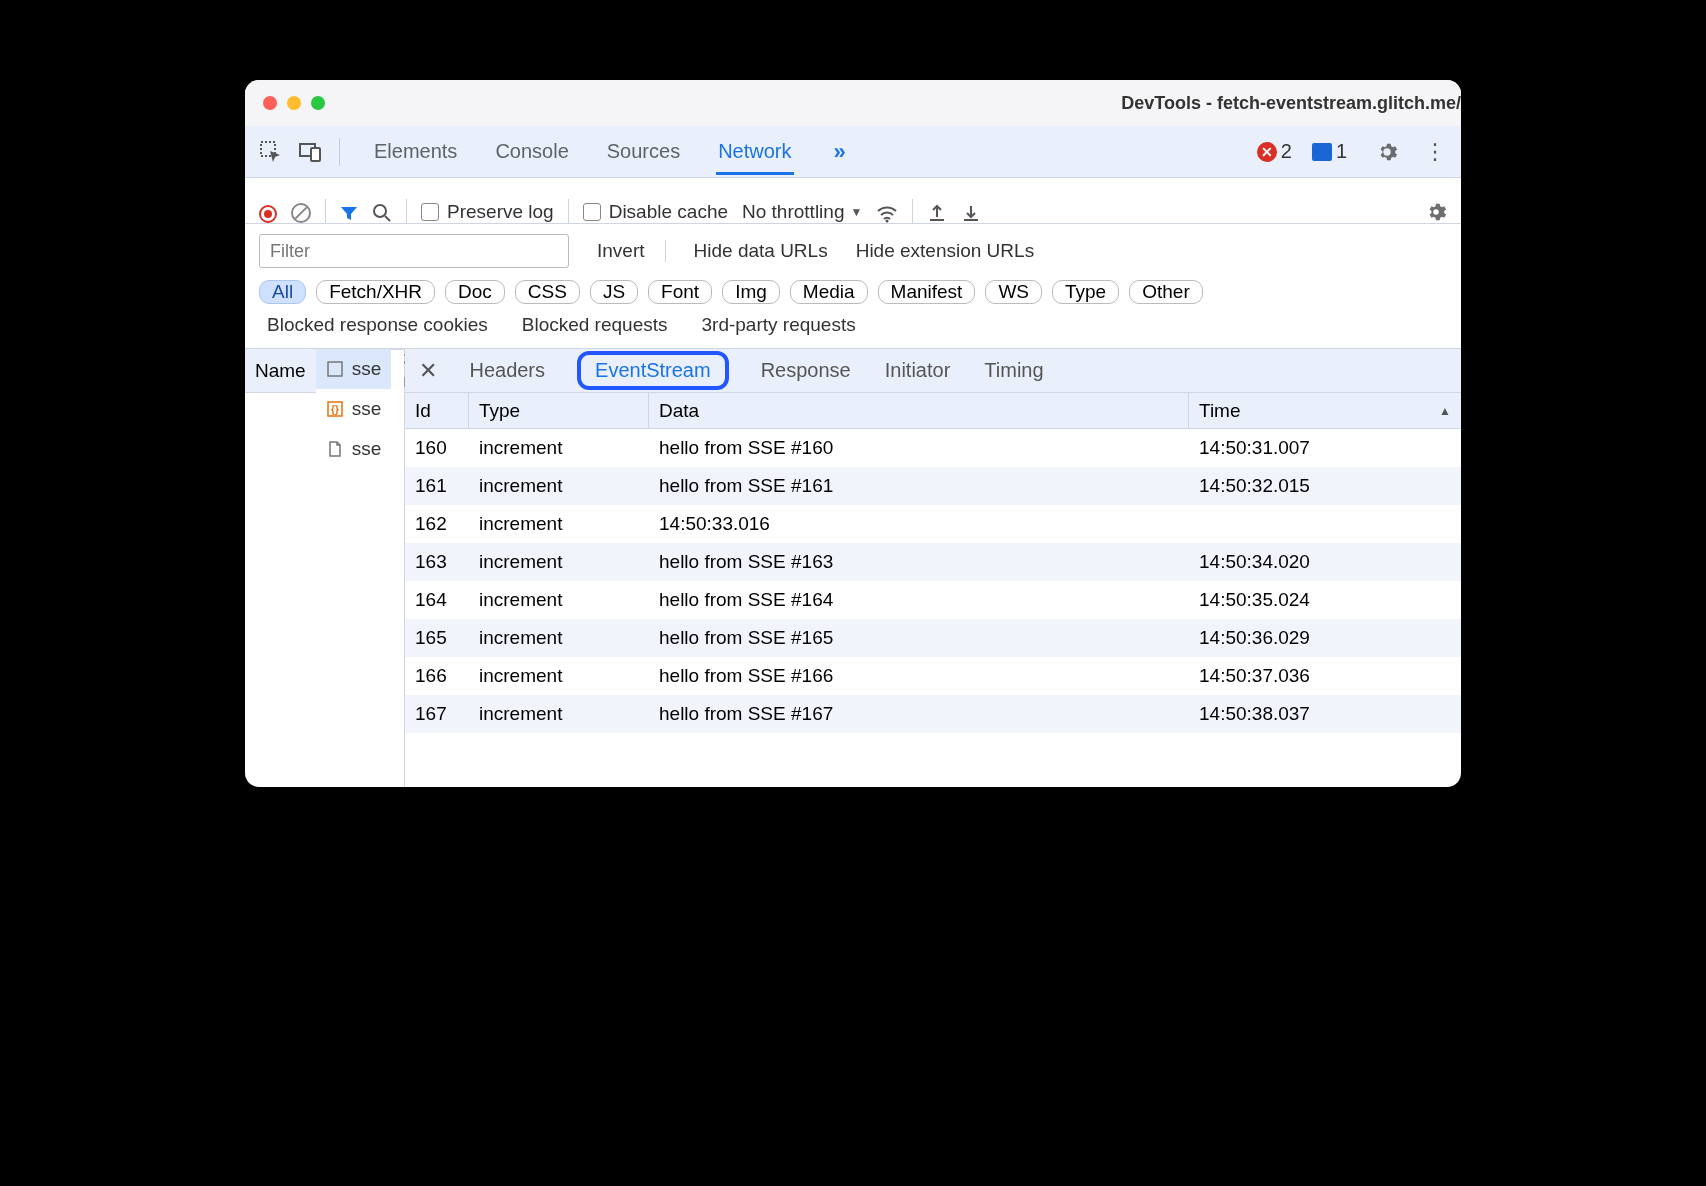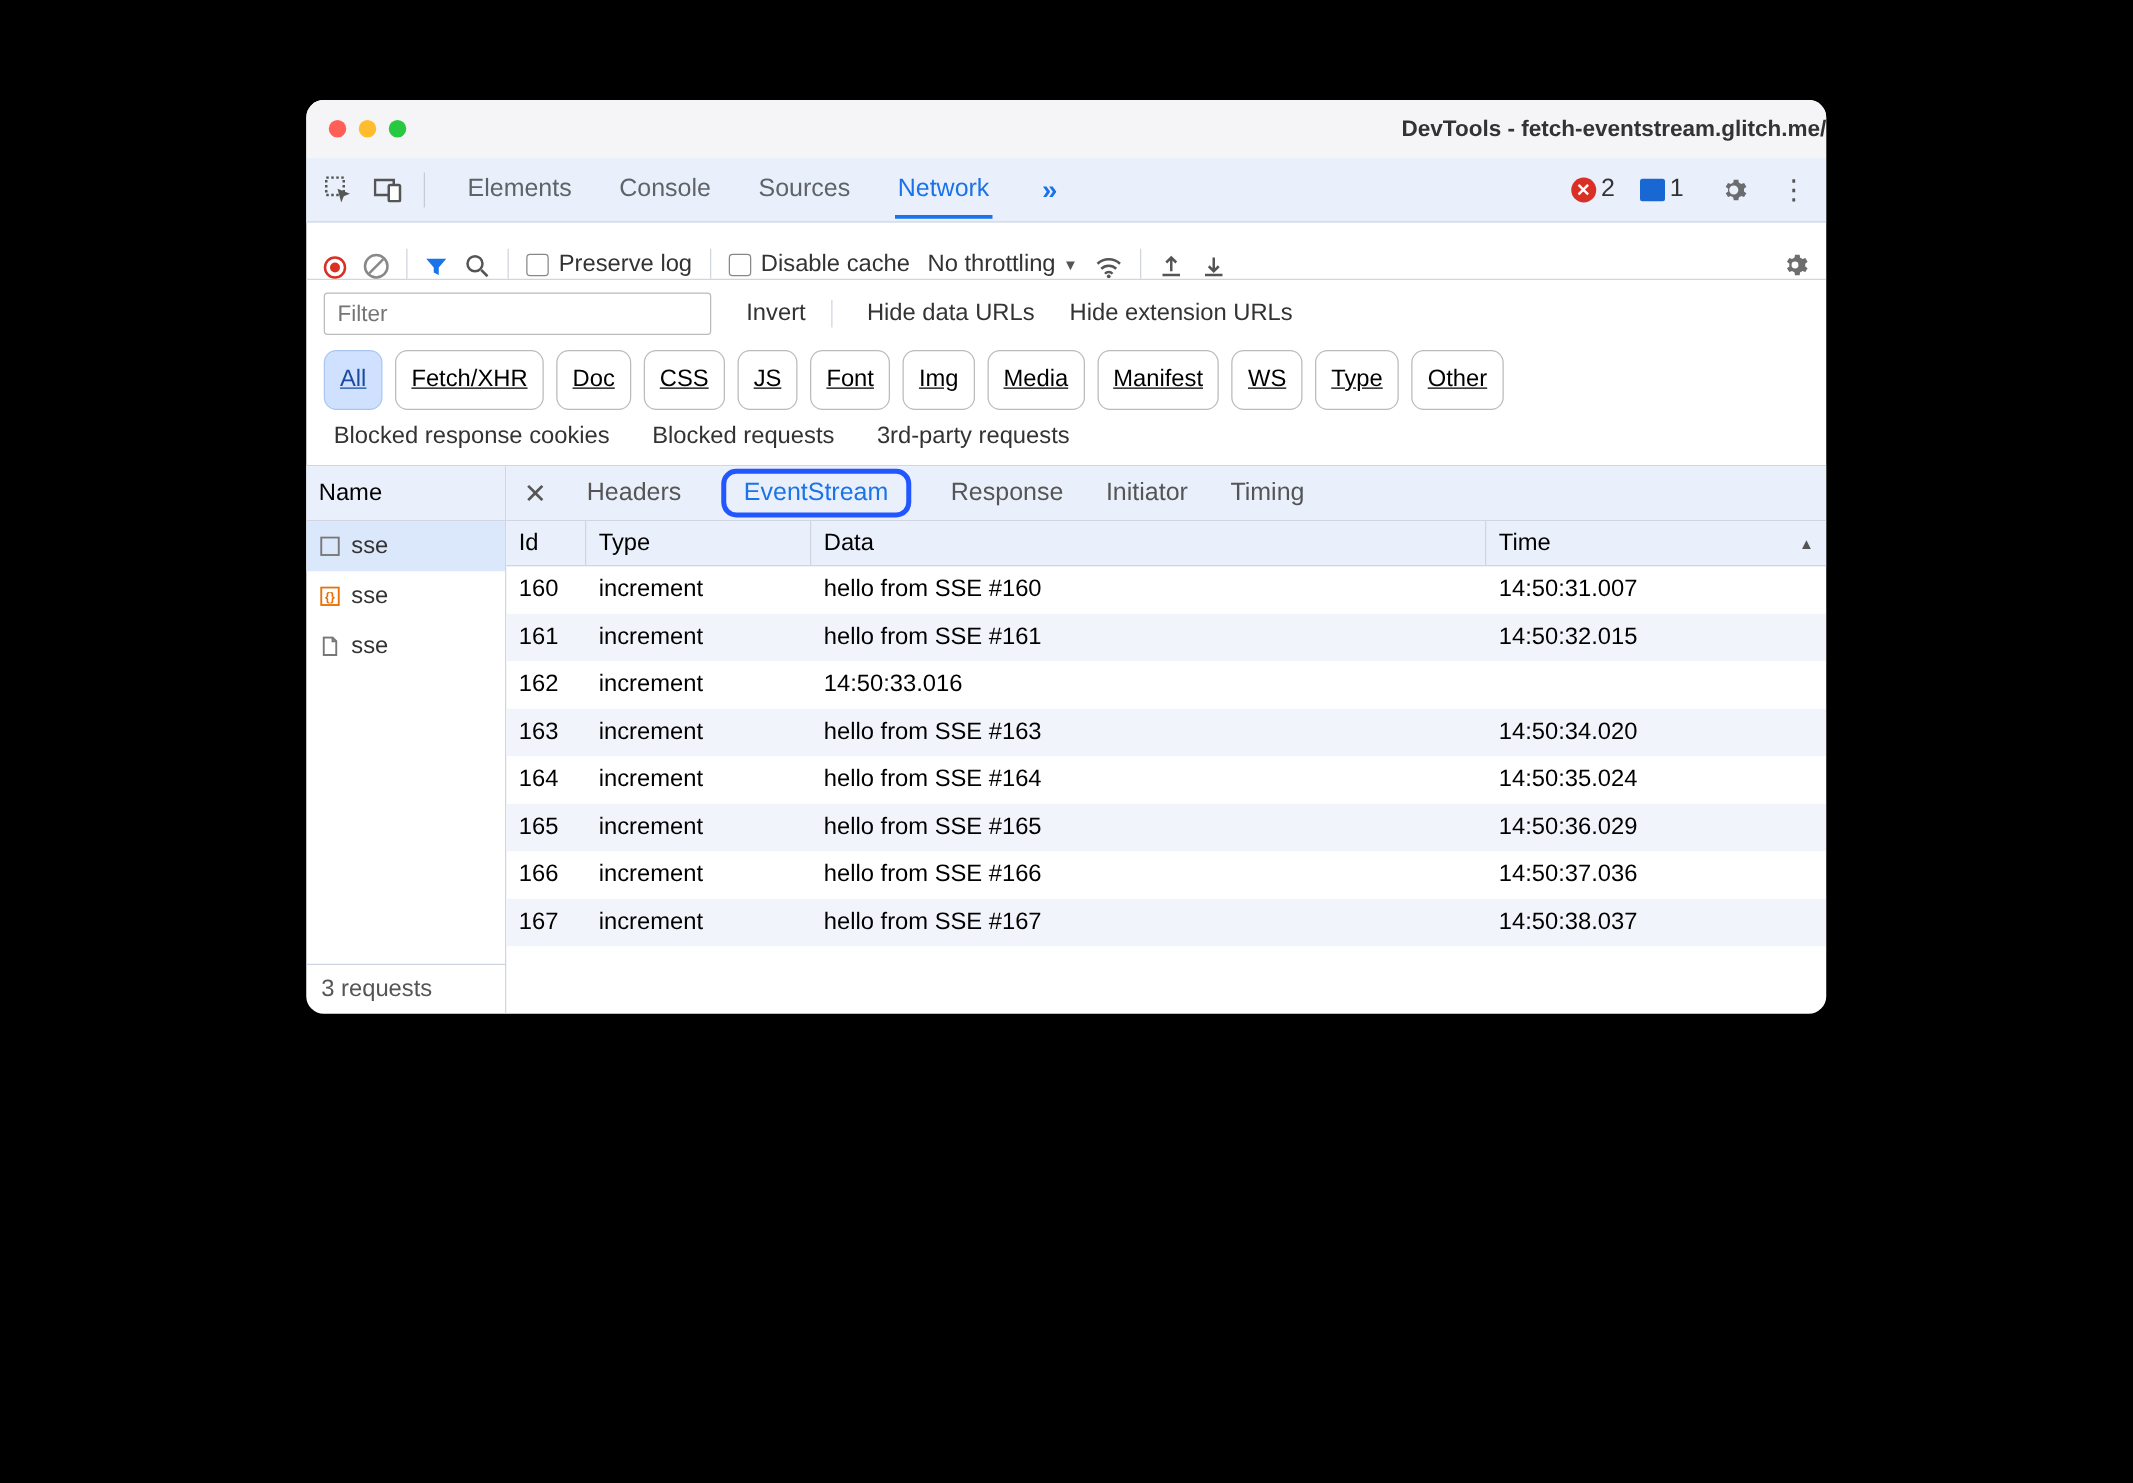--- a/index.html
+++ b/index.html
@@ -39,27 +39,27 @@
 .toolbar2 .lbl { display: flex; align-items: center; gap: 8px; }
 .toolbar2 .sel { display: flex; align-items: center; gap: 6px; }
 .toolbar2 .sel .tri { font-size: 12px; color: #555; }
 .toolbar2 .gear2 { margin-left: auto; }
 
 .filterbar { padding: 10px 14px 4px; display: flex; align-items: center; gap: 20px; font-size: 19px; color: #333; }
 .filterbar input { width: 310px; height: 34px; border: 1px solid #bbb; border-radius: 3px; padding: 0 10px; font-size: 18px; }
 .filterbar .lbl { display: flex; align-items: center; gap: 8px; }
 
 .typesbar { padding: 8px 14px 10px; display: flex; align-items: center; gap: 10px; font-size: 19px; flex-wrap: wrap; }
-.chip { padding: 12px 12px; border: 1px solid #bbb; border-radius: 10px; cursor: pointer; background: #fff; text-decoration: underline; }
+.chip { padding: 0 12px; border: 1px solid #bbb; border-radius: 10px; cursor: pointer; background: #fff; }
 .chip.active { background: #cfe1ff; border-color: #a8c7f0; color: #1a4b9e; }
 
 .checksbar { padding: 0 14px 12px; display: flex; align-items: center; gap: 26px; font-size: 19px; color: #333; border-bottom: 1px solid #cfd6e2; }
 
 .split { display: flex; height: 438px; }
-.leftpane { width: 160px; border-right: 1px solid #cfd6e2; display: flex; flex-direction: column; }
+.leftpane { width: 160px; border-right: 1px solid #cfd6e2; display: flex; }
 .leftpane .hdr { background: #eaf0fb; height: 44px; display: flex; align-items: center; padding: 0 10px; font-size: 19px; border-bottom: 1px solid #cfd6e2; }
 .reqrow { height: 40px; display: flex; align-items: center; gap: 8px; padding: 0 10px; font-size: 19px; color: #333; cursor: pointer; }
 .reqrow.sel { background: #dbe7fb; }
 .reqrow .fi { width: 18px; height: 18px; flex-shrink: 0; display: flex; align-items: center; justify-content: center; }
 .leftpane .spacer { flex: 1; }
 .leftpane .status { height: 40px; border-top: 1px solid #cfd6e2; display: flex; align-items: center; padding: 0 12px; font-size: 19px; color: #555; }
 
 .rightpane { flex: 1; display: flex; flex-direction: column; min-width: 0; }
 .detailtabs { background: #eaf0fb; height: 44px; display: flex; align-items: center; gap: 30px; padding: 0 14px; font-size: 20px; color: #555; border-bottom: 1px solid #cfd6e2; }
 .detailtabs .x { font-size: 22px; font-weight: 300; cursor: pointer; }

